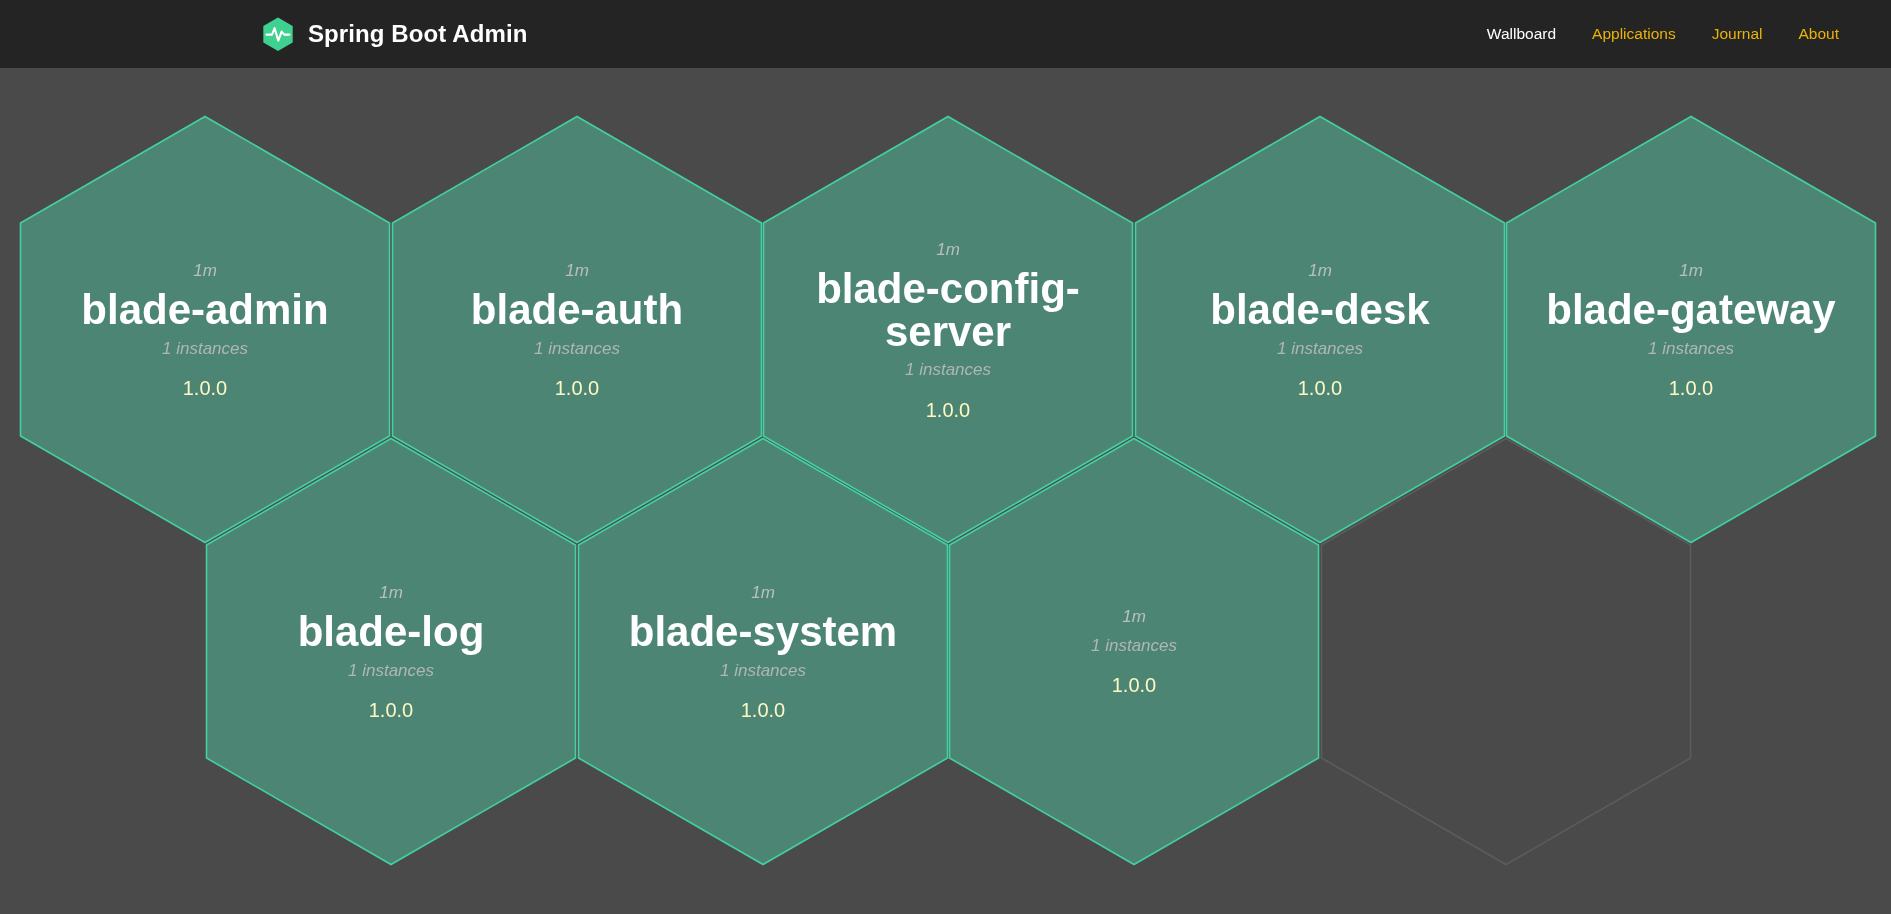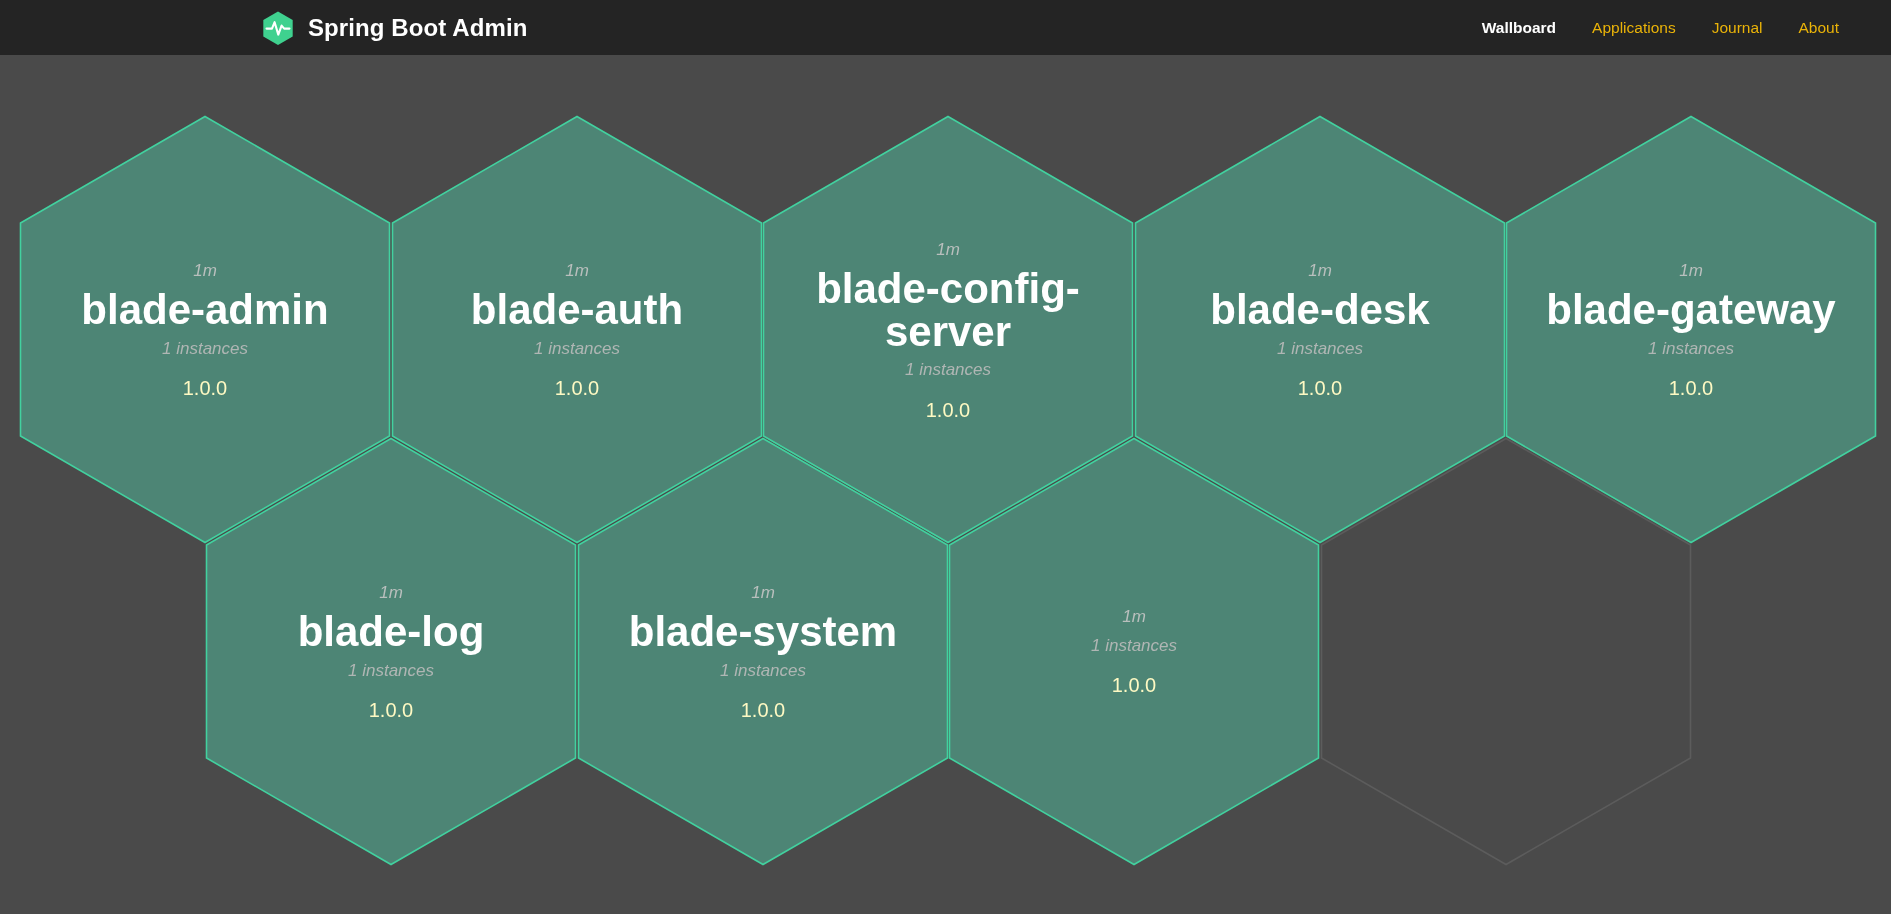--- a/index.html
+++ b/index.html
@@ -7,21 +7,21 @@
   html, body {
     width:1891px; height:914px;
     background:#4a4a4a;
     font-family:"Liberation Sans", sans-serif;
     overflow:hidden;
   }
 
   
   .navbar {
     position:absolute; top:0; left:0;
-    width:1891px; height:55px;
+    width:1891px; height:68px;
     background:#242424;
     display:flex; align-items:center;
     z-index:20;
   }
   .brand {
     display:flex; align-items:center;
     gap:11px;
     margin-left:259px;
     text-decoration:none;
   }
@@ -39,21 +39,21 @@
     display:flex; align-items:center;
     gap:36px;
   }
   .nav-link {
     color:#eab308;
     font-size:15.5px;
     text-decoration:none;
     white-space:nowrap;
     line-height:1;
   }
-  .nav-link.active { color:#ffffff; font-weight:700; }
+  .nav-link.active { color:#ffffff; font-weight:400; }
 
   
   .wallboard {
     position:absolute;
     top:52px; left:0;
     width:1891px; height:862px;
   }
   .hex {
     position:absolute;
     width:372px; height:429px;

